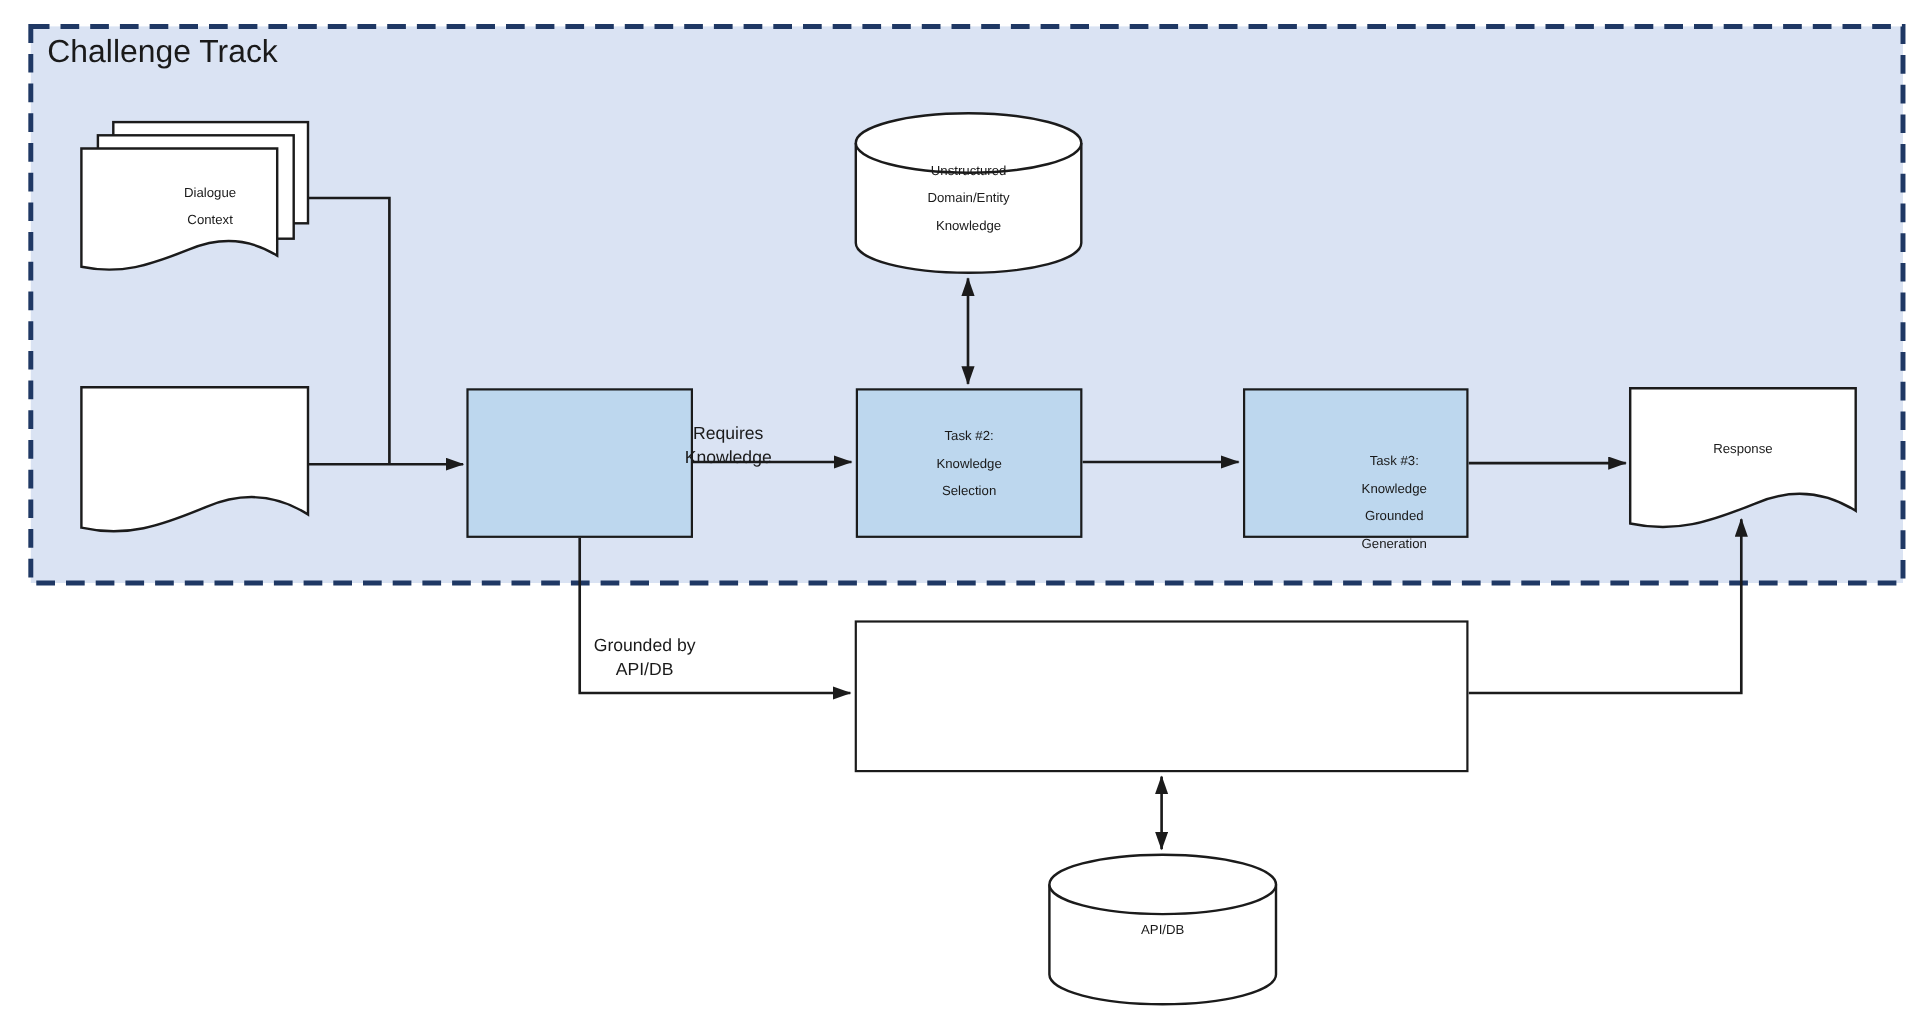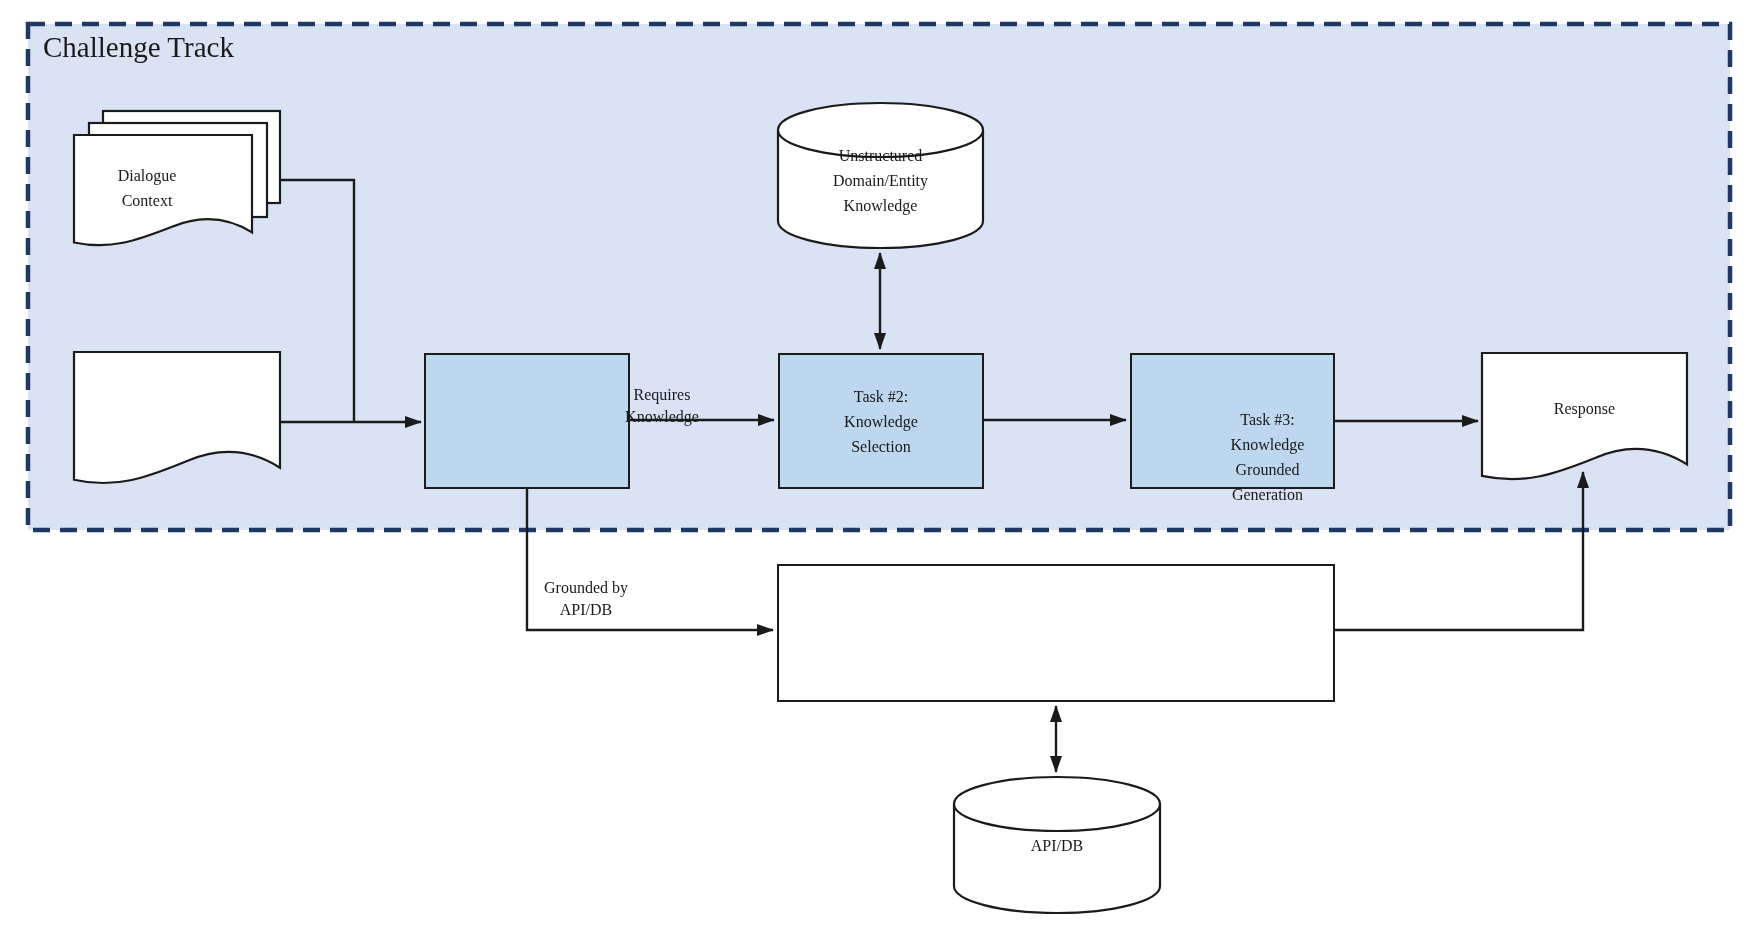--- a/index.html
+++ b/index.html
@@ -1,39 +1,39 @@
 <!DOCTYPE html>
 <html><head>
 <meta charset="utf-8">
 <style>
   html, body { margin: 0; padding: 0; background: #ffffff; }
   .canvas {
     position: relative;
     width: 1752px;
     height: 932px;
     overflow: hidden;
-    font-family: Liberation Serif, serif;
+    font-family: Liberation Sans, sans-serif;
     color: #1a1a1a;
     border-radius: 10px;
   }
   svg.layer {
     position: absolute;
     left: 0; top: 0;
     width: 1752px; height: 932px;
     z-index: 1;
   }
   .label {
     position: absolute;
     z-index: 3;
     display: flex;
     align-items: center;
     justify-content: center;
     text-align: center;
     white-space: pre-line;
-    font-size: 16px;
+    font-size: 12px;
     line-height: 25px;
     color: #1a1a1a;
   }
   .task-box {
     position: absolute;
     z-index: 2;
     box-sizing: border-box;
     background: #bdd7ee;
     border: 2px solid #1b1b1b;
   }
@@ -106,21 +106,21 @@
   </svg>
 
   <div class="track-title">Challenge Track</div>
 
   <div class="task-box" style="left:424px; top:353px; width:206px; height:136px;"></div>
   <div class="task-box" style="left:778px; top:353px; width:206px; height:136px;"></div>
   <div class="task-box" style="left:1130px; top:353px; width:205px; height:136px;"></div>
 
   <div class="goal-box" style="left:777px; top:564px; width:558px; height:138px;"></div>
 
-  <div class="label" style="left:74px; top:135px; width:146px; height:106px;">Dialogue
+  <div class="label" style="left:74px; top:135px; width:146px; height:106px;padding-left:44px;">Dialogue
 Context</div>
 
 
 
   <div class="label" style="left:778px; top:353px; width:206px; height:136px;">Task #2:
 Knowledge
 Selection</div>
 
   <div class="label" style="left:1158px; top:353px; width:219px; height:136px;margin-top:36px;">Task #3:
 Knowledge

